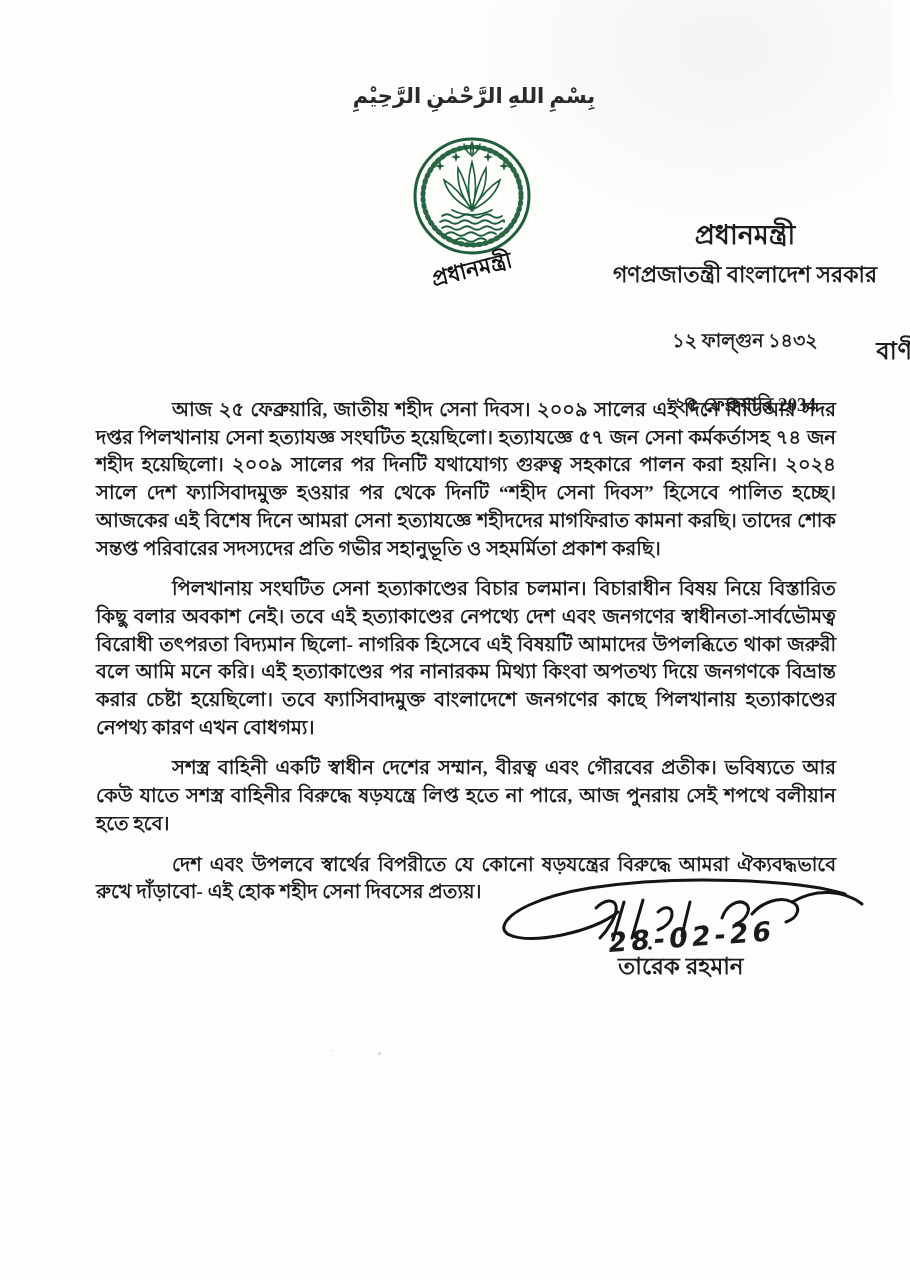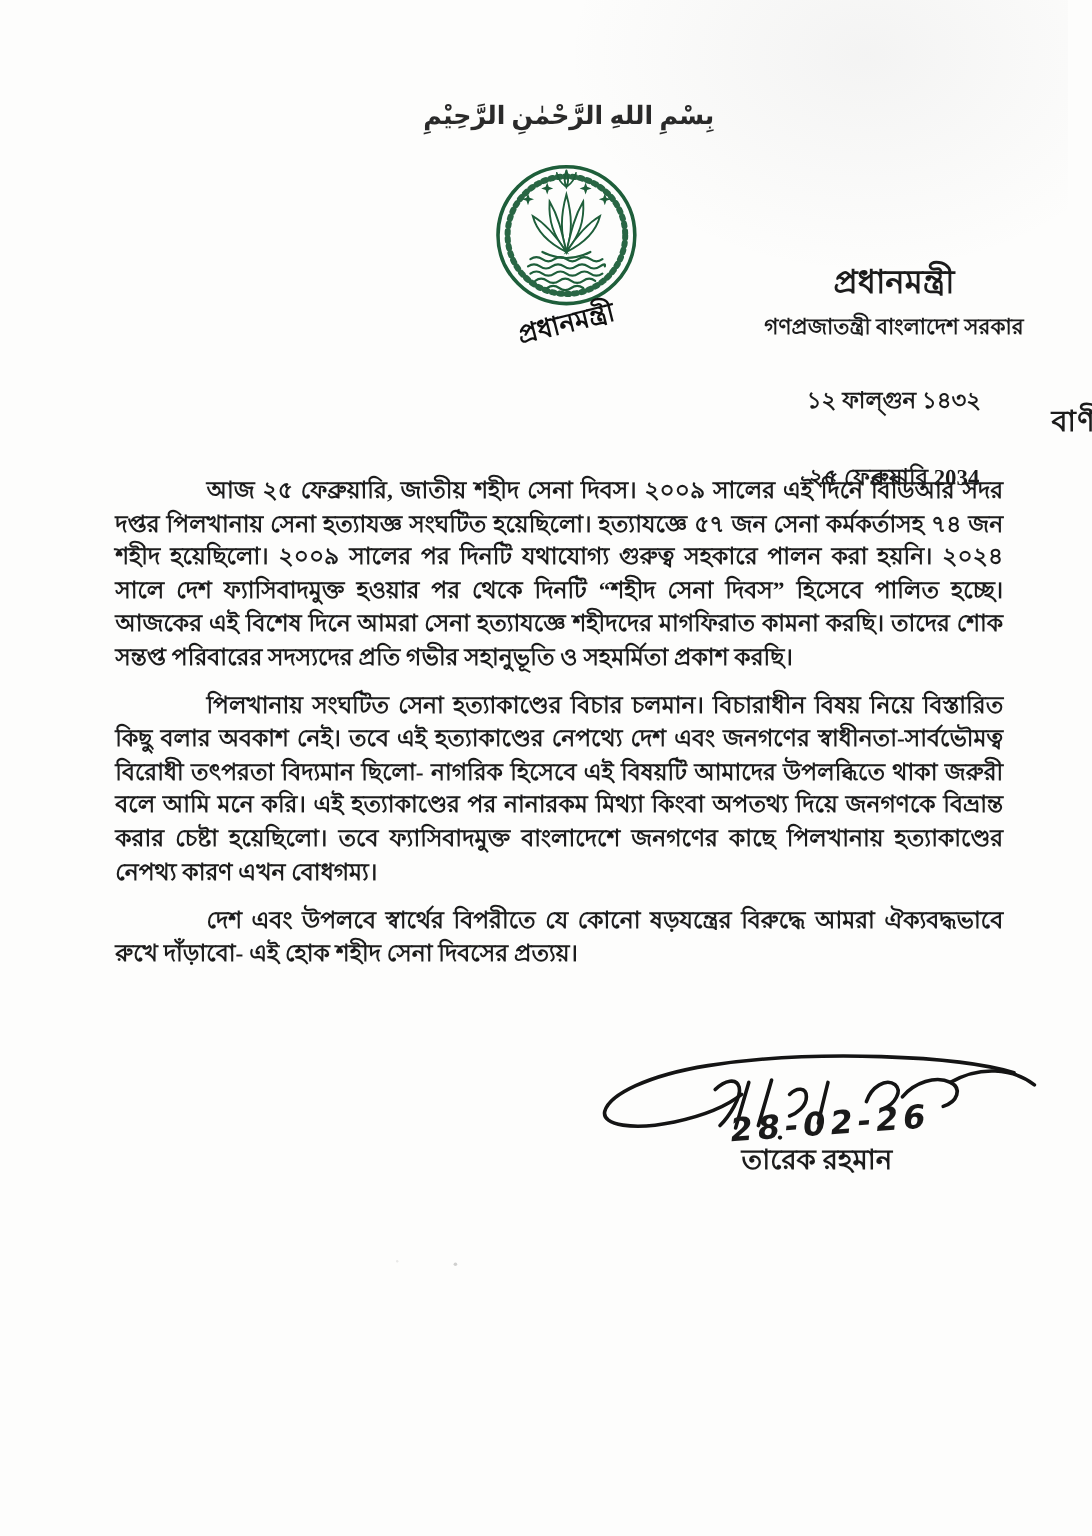--- a/index.html
+++ b/index.html
@@ -39,21 +39,21 @@
     transform-origin:50% 50%;
     white-space:nowrap;
     color:#111;
   }
 
   .letterhead{
     position:absolute;left:588px;top:216px;width:314px;
     text-align:center;line-height:1.45;
   }
   .office-title{font-size:27px;font-weight:bold;margin-bottom:4px;}
-  .gov-name{font-size:18px;font-weight:600;margin-bottom:2px;}
+  .gov-name{font-size:22px;font-weight:600;margin-bottom:2px;}
   .date-line{font-size:19px;font-weight:600;margin-top:36px;}
 
   .message-heading{
     position:absolute;left:0;top:332px;width:100%;
     text-align:right;margin:0;
     font-size:24px;font-weight:bold;letter-spacing:1px;
   }
 
   .body-text{
     position:absolute;left:96px;top:396px;width:740px;
@@ -134,20 +134,21 @@
     <div class="gov-name">গণপ্রজাতন্ত্রী বাংলাদেশ সরকার</div>
     <div class="date-line">১২ ফাল্গুন ১৪৩২</div>
     <div class="date-line">২৫ ফেব্রুয়ারি 2034</div>
   </div>
 
   <h1 class="message-heading">বাণী</h1>
 
   <div class="body-text">
     <p>আজ ২৫ ফেব্রুয়ারি, জাতীয় শহীদ সেনা দিবস। ২০০৯ সালের এই দিনে বিডিআর সদর দপ্তর পিলখানায় সেনা হত্যাযজ্ঞ সংঘটিত হয়েছিলো। হত্যাযজ্ঞে ৫৭ জন সেনা কর্মকর্তাসহ ৭৪ জন শহীদ হয়েছিলো। ২০০৯ সালের পর দিনটি যথাযোগ্য গুরুত্ব সহকারে পালন করা হয়নি। ২০২৪ সালে দেশ ফ্যাসিবাদমুক্ত হওয়ার পর থেকে দিনটি “শহীদ সেনা দিবস” হিসেবে পালিত হচ্ছে। আজকের এই বিশেষ দিনে আমরা সেনা হত্যাযজ্ঞে শহীদদের মাগফিরাত কামনা করছি। তাদের শোক সন্তপ্ত পরিবারের সদস্যদের প্রতি গভীর সহানুভূতি ও সহমর্মিতা প্রকাশ করছি।</p>
     <p>পিলখানায় সংঘটিত সেনা হত্যাকাণ্ডের বিচার চলমান। বিচারাধীন বিষয় নিয়ে বিস্তারিত কিছু বলার অবকাশ নেই। তবে এই হত্যাকাণ্ডের নেপথ্যে দেশ এবং জনগণের স্বাধীনতা-সার্বভৌমত্ব বিরোধী তৎপরতা বিদ্যমান ছিলো- নাগরিক হিসেবে এই বিষয়টি আমাদের উপলব্ধিতে থাকা জরুরী বলে আমি মনে করি। এই হত্যাকাণ্ডের পর নানারকম মিথ্যা কিংবা অপতথ্য দিয়ে জনগণকে বিভ্রান্ত করার চেষ্টা হয়েছিলো। তবে ফ্যাসিবাদমুক্ত বাংলাদেশে জনগণের কাছে পিলখানায় হত্যাকাণ্ডের নেপথ্য কারণ এখন বোধগম্য।</p>
+    <p>সশস্ত্র বাহিনী একটি স্বাধীন দেশের সম্মান, বীরত্ব এবং গৌরবের প্রতীক। ভবিষ্যতে আর কেউ যাতে সশস্ত্র বাহিনীর বিরুদ্ধে ষড়যন্ত্রে লিপ্ত হতে না পারে, আজ পুনরায় সেই শপথে বলীয়ান হতে হবে।</p>
     <p>দেশ এবং উপলবে স্বার্থের বিপরীতে যে কোনো ষড়যন্ত্রের বিরুদ্ধে আমরা ঐক্যবদ্ধভাবে রুখে দাঁড়াবো- এই হোক শহীদ সেনা দিবসের প্রত্যয়।</p>
   </div>
 
   <div class="signature-block">
     <svg class="signature-svg" width="370" height="90" viewBox="0 0 370 90">
       <g stroke="#141414" stroke-width="3" fill="none" stroke-linecap="round" stroke-linejoin="round">
 
         <path d="M345,16 C300,2 180,-4 90,10 C40,18 8,34 4,48 C1,60 28,64 62,57 C90,51 108,42 118,34"></path>
 
         <path d="M96,30 C104,22 114,20 116,28 C118,36 108,52 100,60"></path>

